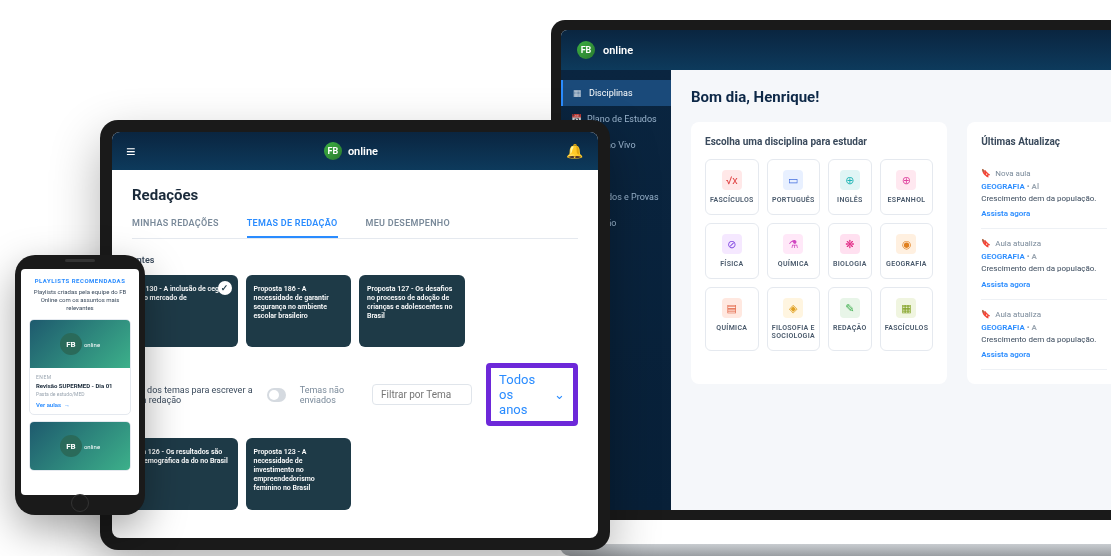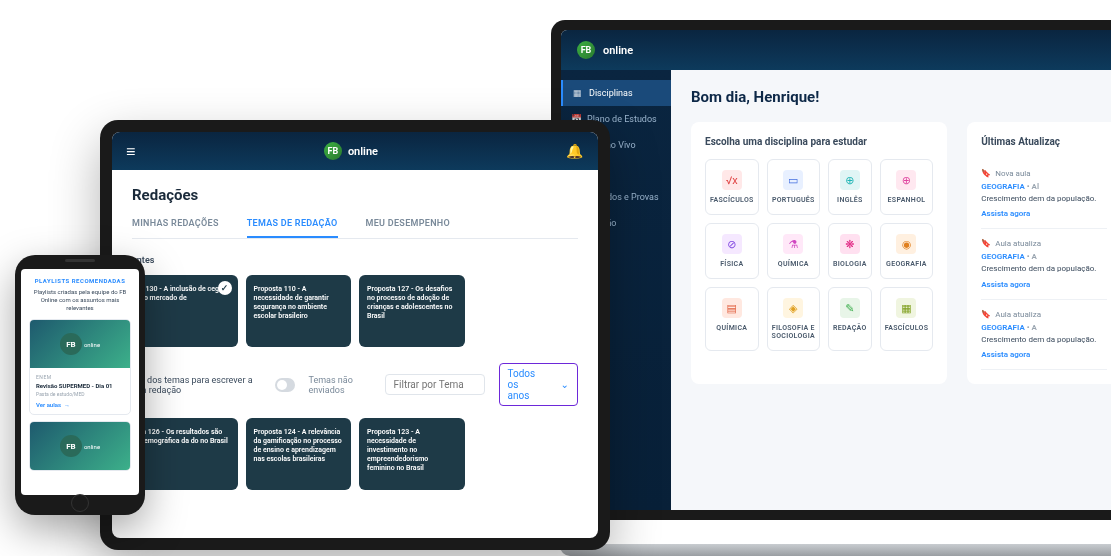--- a/index.html
+++ b/index.html
@@ -51,21 +51,21 @@
 .card-row { display: grid; grid-template-columns: repeat(4,1fr); gap: 8px; margin-bottom: 16px; }
 .prop-card { background: #1e3a47; border-radius: 6px; padding: 10px 8px; height: 72px; position: relative; cursor: pointer; }
 .prop-card.completed::after { content: '✓'; position: absolute; top: 6px; right: 6px; width: 14px; height: 14px; background: #fff; border-radius: 50%; color: #1e3a47; font-size: 9px; display: flex; align-items: center; justify-content: center; font-weight: 700; }
 .prop-text { color: #fff; font-size: 7px; font-weight: 600; line-height: 1.3; }
 .filter-row { display: flex; align-items: center; gap: 14px; margin-bottom: 12px; }
 .filter-label { font-size: 9px; color: #3a4a5c; }
 .toggle { width: 26px; height: 14px; background: #d5dae0; border-radius: 7px; position: relative; cursor: pointer; }
 .toggle::after { content: ''; position: absolute; width: 10px; height: 10px; background: #fff; border-radius: 50%; top: 2px; left: 2px; }
 .toggle-label { font-size: 9px; color: #7a8a9a; }
 .search-in { border: 1px solid #e0e5eb; border-radius: 4px; padding: 4px 8px; font-size: 10px; width: 100px; color: #9aa5b0; }
-.select-in { border: 1px solid #6d28d9; border-radius: 4px; padding: 4px 8px; font-size: 10px; width: 100px; color: #2a8cff; display: flex; justify-content: space-between; align-items: center; cursor: pointer; gap: 19px; }
+.select-in { border: 5px solid #6d28d9; border-radius: 4px; padding: 4px 8px; font-size: 13px; width: 100px; color: #2a8cff; display: flex; justify-content: space-between; align-items: center; cursor: pointer; gap: 19px; }
 
 
 .phone { position: absolute; left: 15px; top: 255px; width: 130px; height: 260px; z-index: 3; }
 .phone-bezel { background: #1a1a1a; border-radius: 20px; padding: 8px 6px; height: 100%; box-shadow: 0 15px 40px rgba(0,0,0,.35); position: relative; }
 .phone-speaker { position: absolute; top: 4px; left: 50%; transform: translateX(-50%); width: 30px; height: 3px; background: #333; border-radius: 2px; }
 .phone-home { position: absolute; bottom: 3px; left: 50%; transform: translateX(-50%); width: 18px; height: 18px; border: 1px solid #333; border-radius: 50%; }
 .phone-screen { background: #fff; border-radius: 4px; height: calc(100% - 18px); margin-top: 6px; overflow: hidden; padding: 8px; }
 .ph-title { font-size: 6px; font-weight: 700; color: #2a8cff; letter-spacing: .5px; margin-bottom: 4px; text-align: center; }
 .ph-sub { font-size: 6px; color: #3a4a5c; text-align: center; margin-bottom: 8px; line-height: 1.3; }
 .ph-card { border: 1px solid #e5e9ef; border-radius: 5px; overflow: hidden; margin-bottom: 6px; }
@@ -219,42 +219,39 @@
             <div class="tab">MINHAS REDAÇÕES</div>
             <div class="tab active">TEMAS DE REDAÇÃO</div>
             <div class="tab">MEU DESEMPENHO</div>
           </div>
         <div class="section-label">entes</div>
         <div class="card-row" id="recentrow">
             <div class="prop-card completed">
               <div class="prop-text">a 130 - A inclusão de cegas no mercado de</div>
             </div>
             <div class="prop-card">
-              <div class="prop-text">Proposta 110 - A necessidade de garantir segurança no ambiente escolar brasileiro</div>
+              <div class="prop-text">Proposta 186 - A necessidade de garantir segurança no ambiente escolar brasileiro</div>
             </div>
             <div class="prop-card">
               <div class="prop-text">Proposta 127 - Os desafios no processo de adoção de crianças e adolescentes no Brasil</div>
             </div>
           </div>
         <div class="filter-row">
           <div class="filter-label">um dos temas para escrever a sua redação</div>
           <div class="toggle"></div>
           <div class="toggle-label">Temas não enviados</div>
           <input class="search-in" placeholder="Filtrar por Tema" style="">
           <div class="select-in">
             <span>Todos os anos</span>
             <span>⌄</span>
           </div>
         </div>
         <div class="card-row" id="allrow">
             <div class="prop-card">
               <div class="prop-text">ta 126 - Os resultados são demográfica da do no Brasil</div>
-            </div>
-            <div class="prop-card">
-              <div class="prop-text">Proposta 124 - A relevância da gamificação no processo de ensino e aprendizagem nas escolas brasileiras</div>
             </div>
             <div class="prop-card">
               <div class="prop-text">Proposta 123 - A necessidade de investimento no empreendedorismo feminino no Brasil</div>
             </div>
           </div>
       </div>
     </div>
   </div>
 </div>
 

